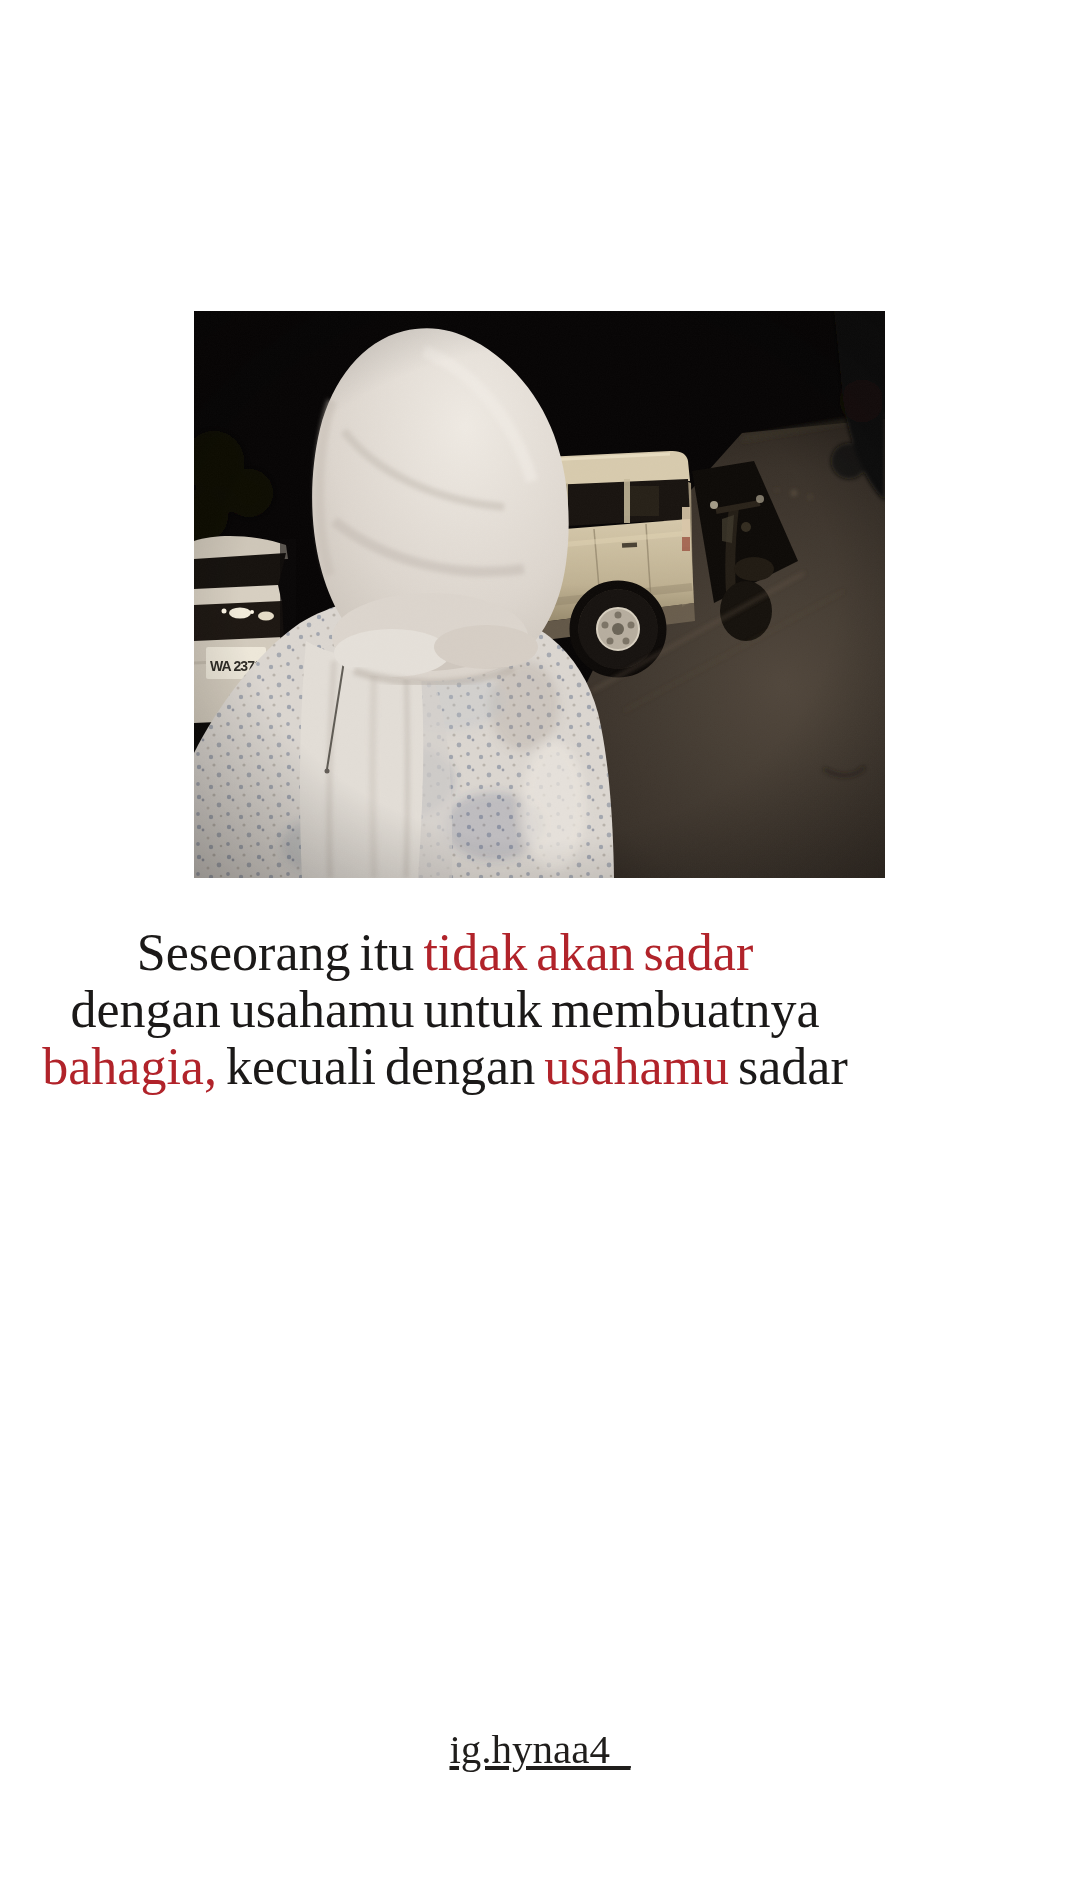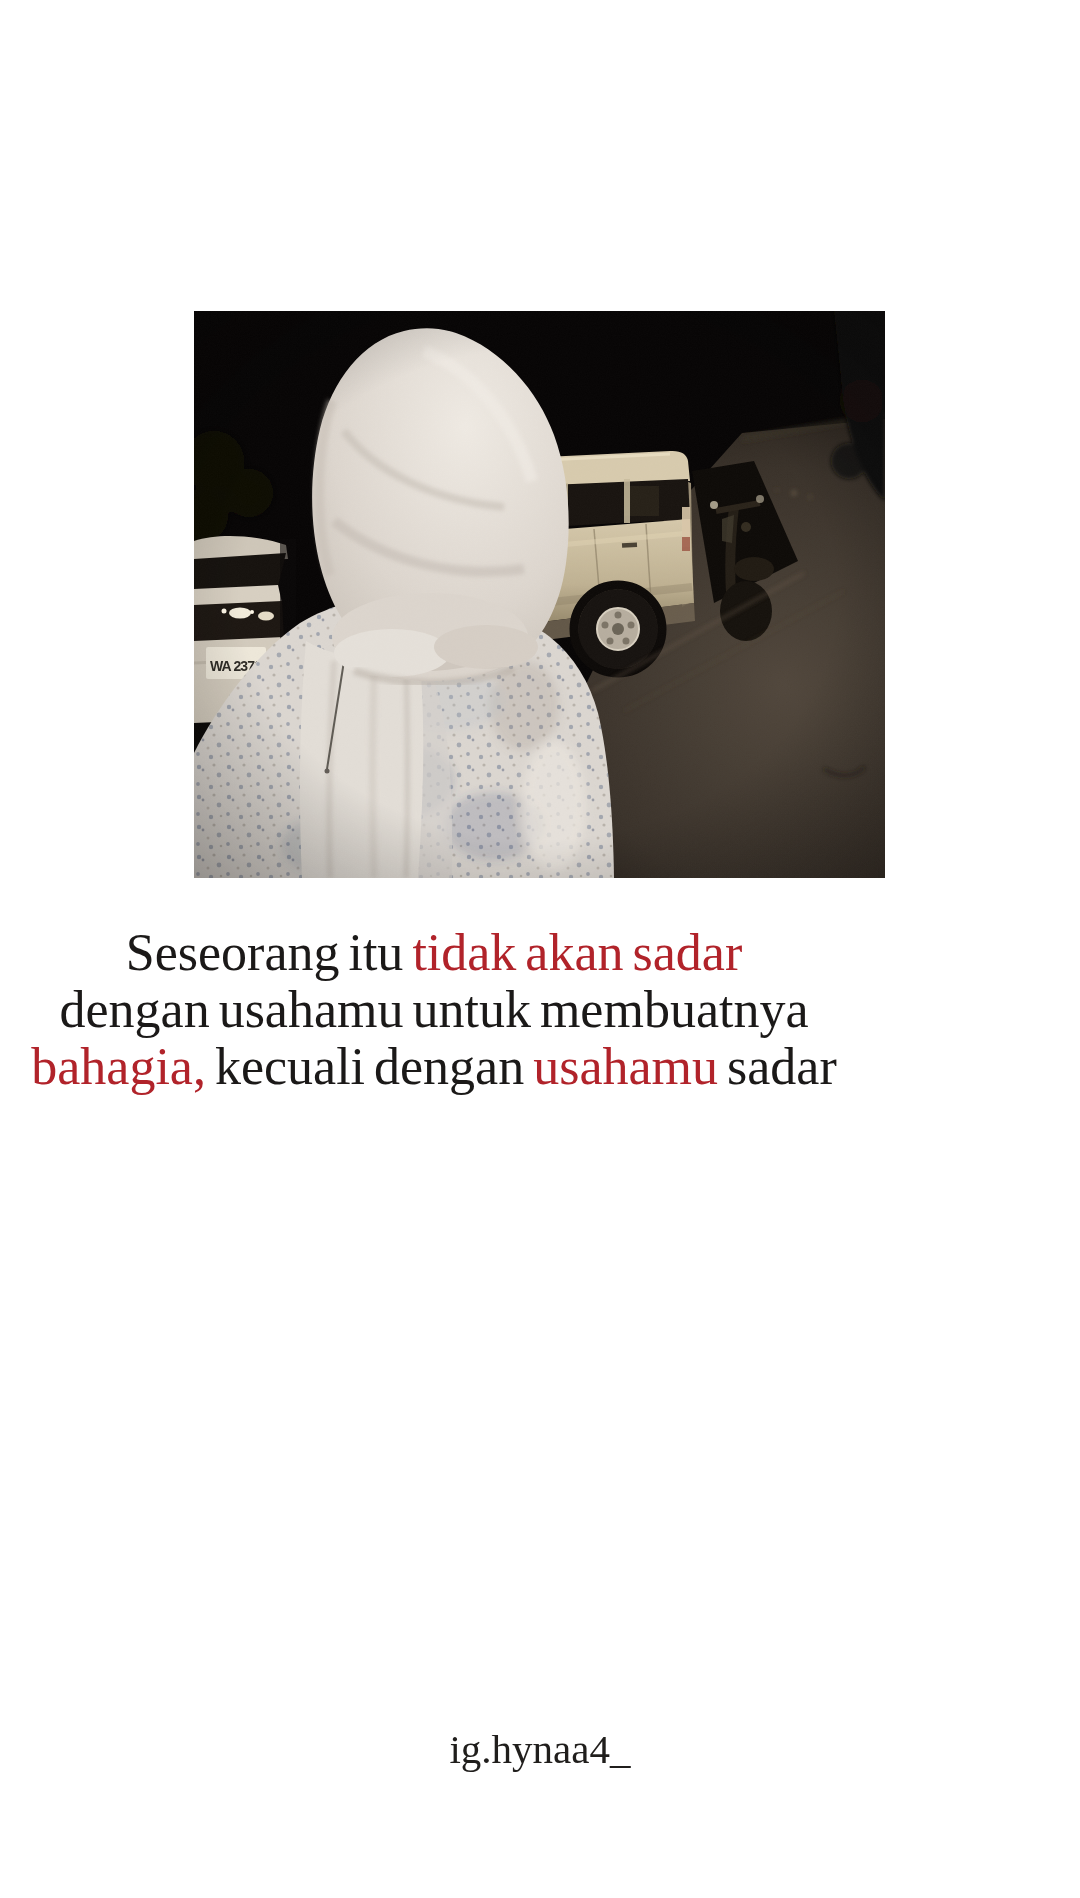--- a/index.html
+++ b/index.html
@@ -13,28 +13,30 @@
     position:absolute;left:194px;top:311px;width:691px;height:567px;
     background:#070505;
   }
   .photo-frame svg{display:block;width:100%;height:100%;filter:blur(.5px);}
   .quote{
     position:absolute;left:0;top:924px;width:868px;
     text-align:center;
     font-size:52px;line-height:57px;
     word-spacing:-4px;
     color:var(--text-black,#1b1918);
+    padding-left:11px;
   }
   .quote-line{white-space:nowrap;}
   .seg-red{color:var(--accent-red,#b1232a);}
   .seg-black{color:var(--text-black,#1b1918);}
   .handle{
     position:absolute;left:0;top:1726px;width:1080px;
     text-align:center;font-size:41px;line-height:46px;
     color:var(--handle-black,#201e1c);
+    text-decoration:underline;
   }
 </style>
 </head>
 <body>
 
 <div class="photo-frame">
   <svg viewBox="0 0 691 567" preserveAspectRatio="none">
     <defs>
       <radialGradient id="roadG" cx="0.78" cy="0.58" r="0.85">
         <stop offset="0" stop-color="#51473c"></stop>

